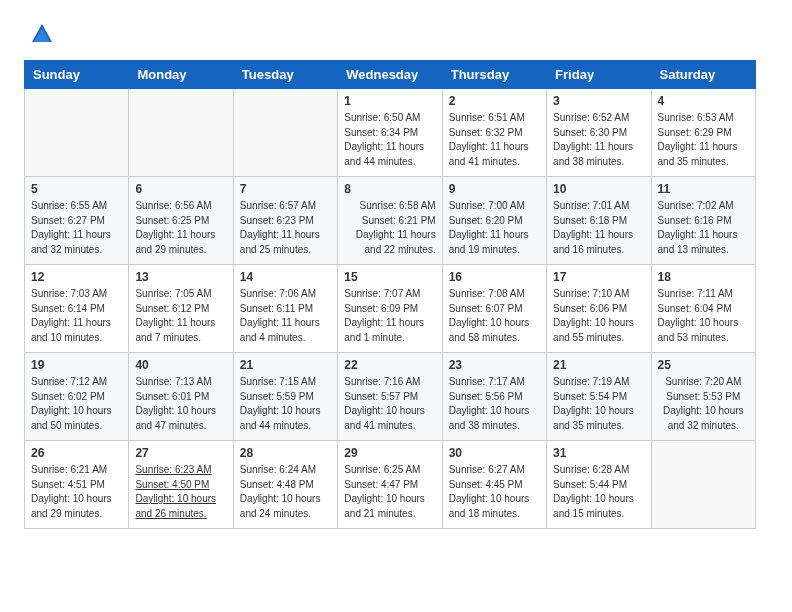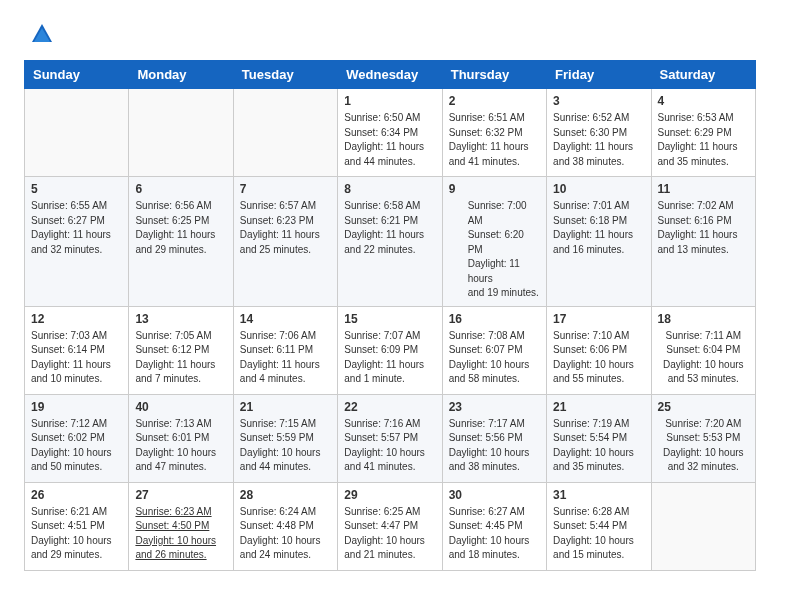--- a/index.html
+++ b/index.html
@@ -178,28 +178,28 @@
           </td>
           <td>
             <span class="day-number">7</span>
             <div class="day-info" style="white-space: pre-line;">Sunrise: 6:57 AM
 Sunset: 6:23 PM
 Daylight: 11 hours
 and 25 minutes.</div>
           </td>
           <td>
             <span class="day-number">8</span>
-            <div class="day-info" style="white-space: pre-line;">Sunrise: 6:58 AM
+            <div class="day-info" style="white-space: pre-line; text-align: right;">Sunrise: 6:58 AM
 Sunset: 6:21 PM
 Daylight: 11 hours
 and 22 minutes.</div>
           </td>
           <td>
             <span class="day-number">9</span>
-            <div class="day-info" style="white-space: pre-line; margin-left: 19px;">Sunrise: 7:00 AM
+            <div class="day-info" style="white-space: pre-line;">Sunrise: 7:00 AM
 Sunset: 6:20 PM
 Daylight: 11 hours
 and 19 minutes.</div>
           </td>
           <td>
             <span class="day-number">10</span>
             <div class="day-info" style="white-space: pre-line;">Sunrise: 7:01 AM
 Sunset: 6:18 PM
 Daylight: 11 hours
 and 16 minutes.</div>
@@ -250,21 +250,21 @@
           </td>
           <td>
             <span class="day-number">17</span>
             <div class="day-info" style="white-space: pre-line;">Sunrise: 7:10 AM
 Sunset: 6:06 PM
 Daylight: 10 hours
 and 55 minutes.</div>
           </td>
           <td>
             <span class="day-number">18</span>
-            <div class="day-info" style="white-space: pre-line; text-align: center;">Sunrise: 7:11 AM
+            <div class="day-info" style="white-space: pre-line;">Sunrise: 7:11 AM
 Sunset: 6:04 PM
 Daylight: 10 hours
 and 53 minutes.</div>
           </td>
         </tr>
         <tr>
           <td>
             <span class="day-number">19</span>
             <div class="day-info" style="white-space: pre-line;">Sunrise: 7:12 AM
 Sunset: 6:02 PM

